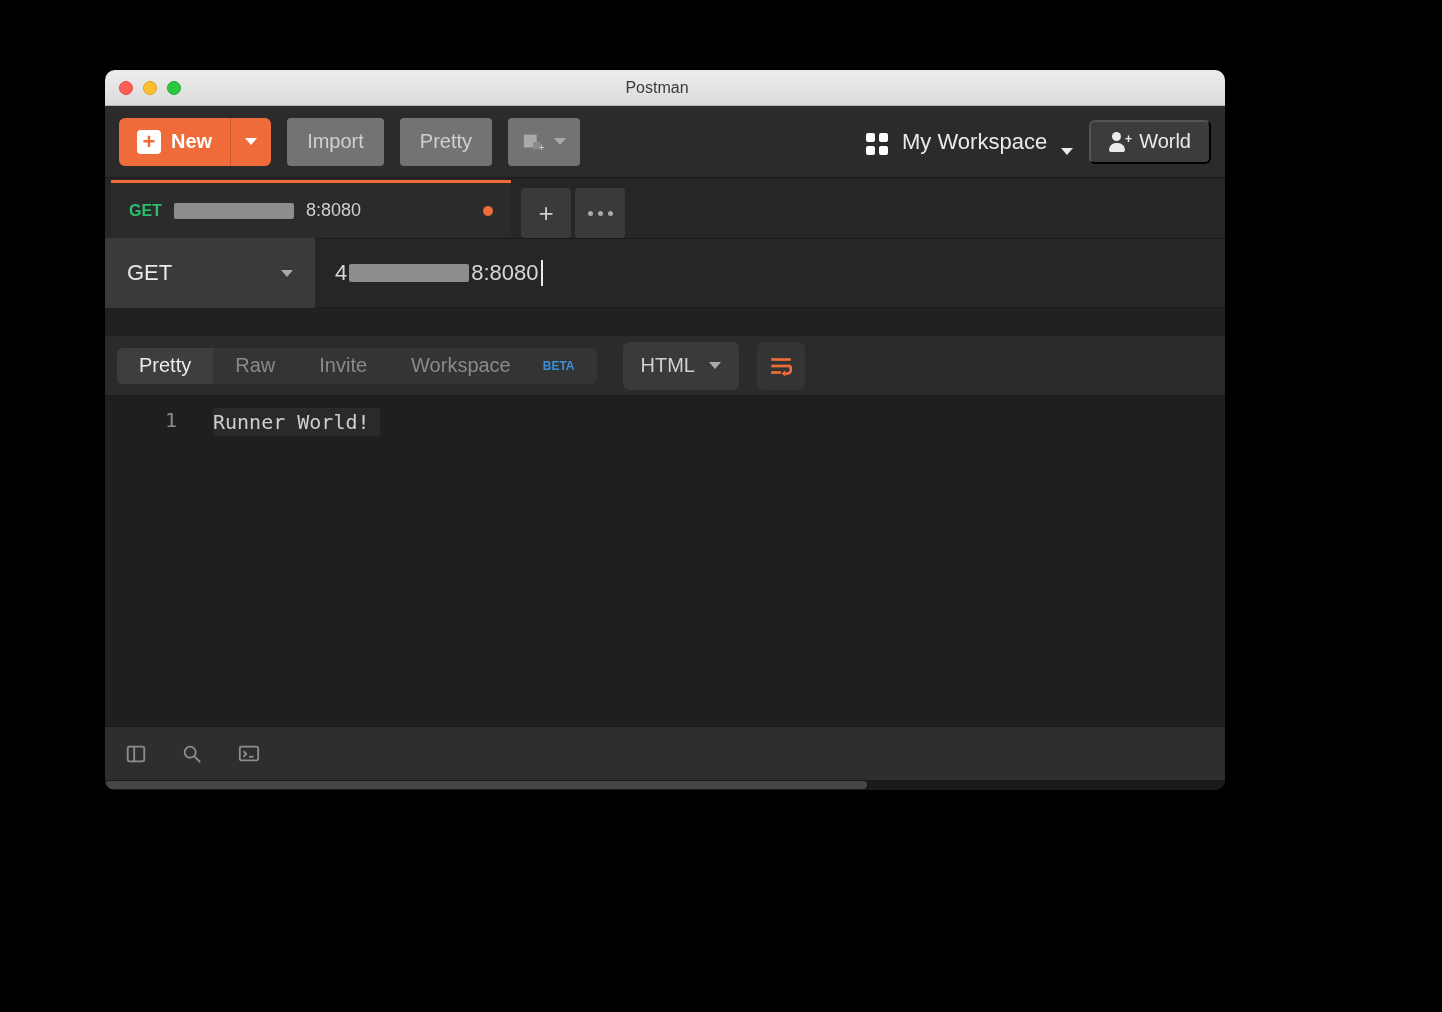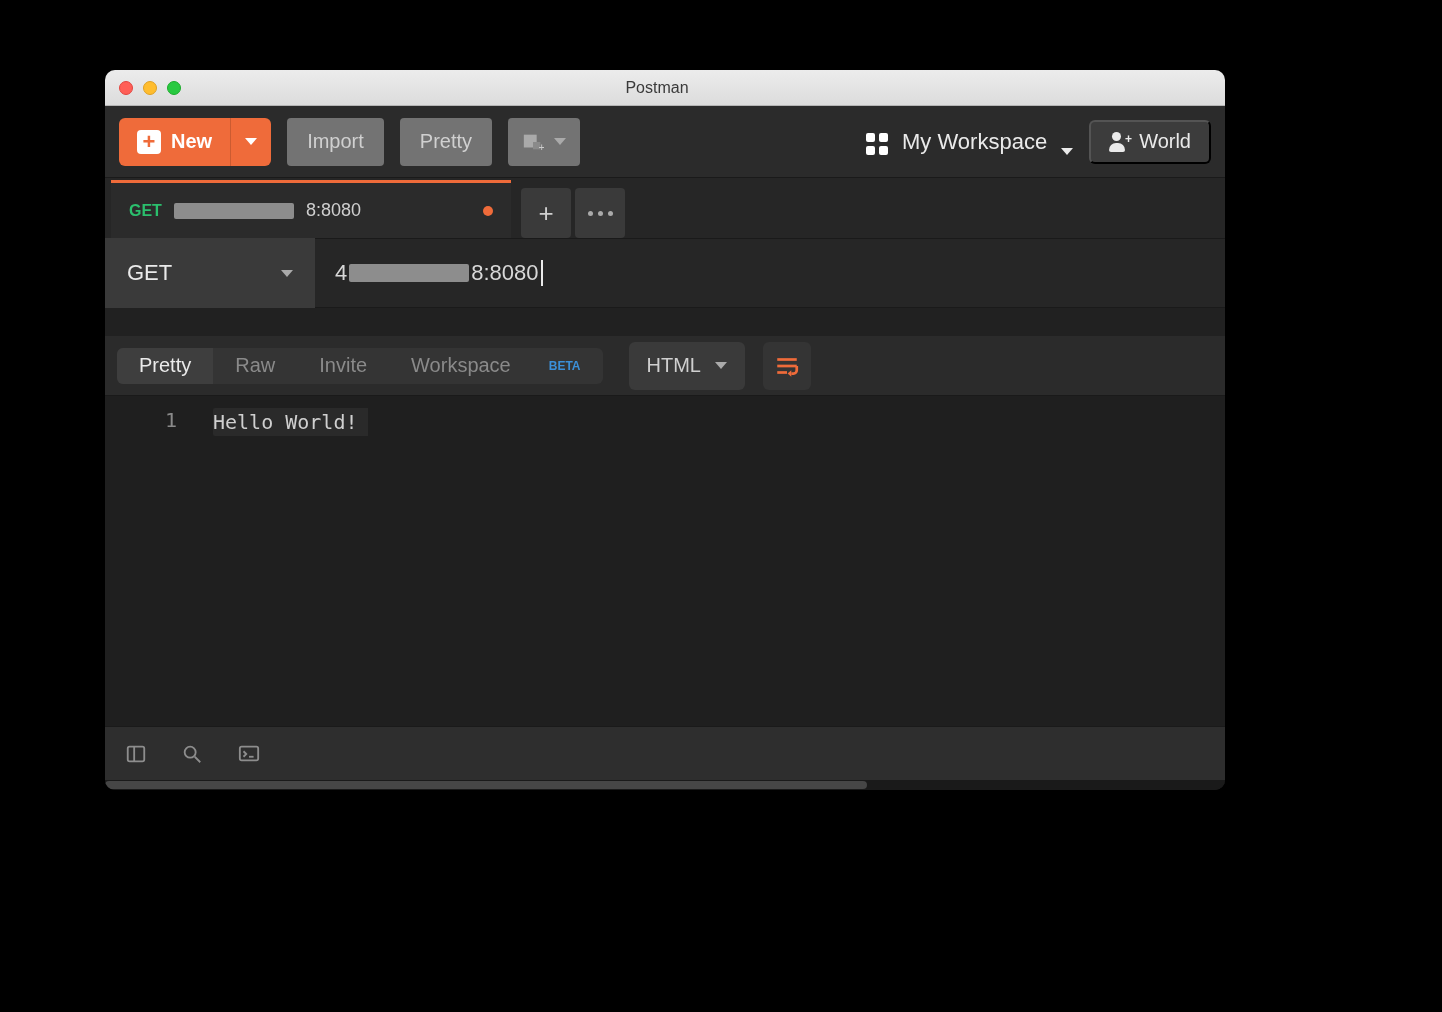--- a/index.html
+++ b/index.html
@@ -80,21 +80,21 @@
   .dots span{width:5px;height:5px;border-radius:50%;background:#aaa;}
   .request-row{height:70px;background:#262626;display:flex;align-items:center;padding:0 0 0 0;border-top:1px solid #1a1a1a;border-bottom:1px solid #1a1a1a;}
   .method-select{width:210px;height:70px;background:#3a3a3a;display:flex;align-items:center;justify-content:space-between;padding:0 22px;color:#eaeaea;font-size:22px;}
   .url-box{flex:1;height:70px;display:flex;align-items:center;padding:0 20px;color:#d8d8d8;font-size:22px;gap:0;}
   .url-redact{background:#8d8d8d;height:18px;width:120px;display:inline-block;border-radius:2px;margin:0 2px;}
   .cursor{display:inline-block;width:2px;height:26px;background:#eaeaea;margin-left:2px;}
   .response-toolbar{height:60px;background:#2b2b2b;display:flex;align-items:center;gap:0;padding:0 12px;border-bottom:1px solid #1a1a1a;margin-top:28px;}
   .seg-group{background:#343434;border-radius:6px;display:flex;overflow:hidden;}
   .seg{height:36px;padding:0 22px;display:flex;align-items:center;font-size:20px;color:#8a8a8a;border:none;background:transparent;cursor:pointer;}
   .seg.active{background:#3e3e3e;color:#eaeaea;}
-  .badge-beta{color:#3b8fd8;font-size:12px;font-weight:700;margin-left:6px;vertical-align:super;padding-left:32px;}
+  .badge-beta{color:#3b8fd8;font-size:12px;font-weight:700;vertical-align:super;padding-left:32px;}
   .fmt-select{margin-left:26px;background:#3a3a3a;border-radius:6px;height:48px;padding:0 18px;display:flex;align-items:center;gap:14px;color:#cfcfcf;font-size:20px;}
   .wrap-btn{margin-left:18px;width:48px;height:48px;background:#343434;border-radius:6px;display:flex;align-items:center;justify-content:center;}
   .code-area{flex:1;background:#1f1f1f;display:flex;font-family:ui-monospace,Consolas,Menlo,monospace;font-size:20px;color:#cfcfcf;}
   .gutter{width:90px;text-align:right;padding:12px 18px 0 0;color:#8a8a8a;}
   .code{flex:1;padding:12px 0 0 18px;position:relative;}
   .code .line{background:#2a2a2a;display:inline-block;padding:2px 10px 2px 0;border-radius:2px 0 0 2px;}
   .footer{height:54px;background:#2e2e2e;display:flex;align-items:center;gap:34px;padding:0 20px;border-top:1px solid #1a1a1a;}
   .ficon{color:#8d8d8d;}
   .scrollbar{height:10px;background:#1a1a1a;position:relative;}
   .scroll-thumb{position:absolute;left:0;top:1px;height:8px;width:68%;background:#464646;border-radius:4px;}
@@ -208,21 +208,21 @@
         <polygon points="16,16 16,22 12.5,19" fill="#ef6b3a"></polygon>
       </svg>
     </div>
   </div>
 
   <div class="code-area">
     <div class="gutter">
       <div>1</div>
     </div>
     <div class="code">
-      <span class="line">Hello World!</span>
+      <span class="line">Runner World!</span>
     </div>
   </div>
 
   <div class="footer">
     <span class="ficon">
       <svg width="22" height="22" viewBox="0 0 24 24">
           <rect x="3" y="4" width="18" height="16" rx="2" fill="none" stroke="#8d8d8d" stroke-width="2"></rect>
           <line x1="10" y1="4" x2="10" y2="20" stroke="#8d8d8d" stroke-width="2"></line>
         </svg>
     </span>

